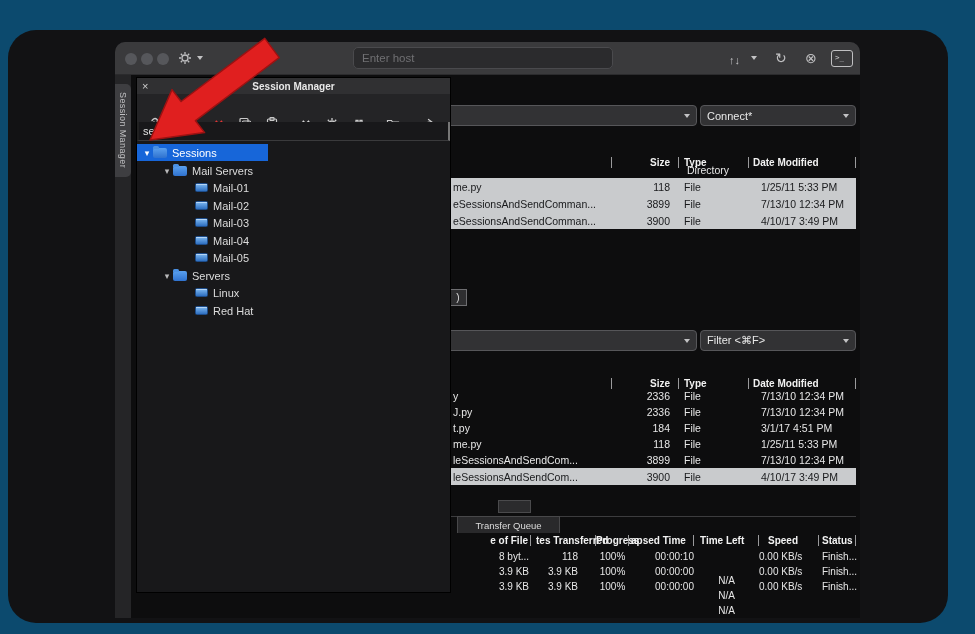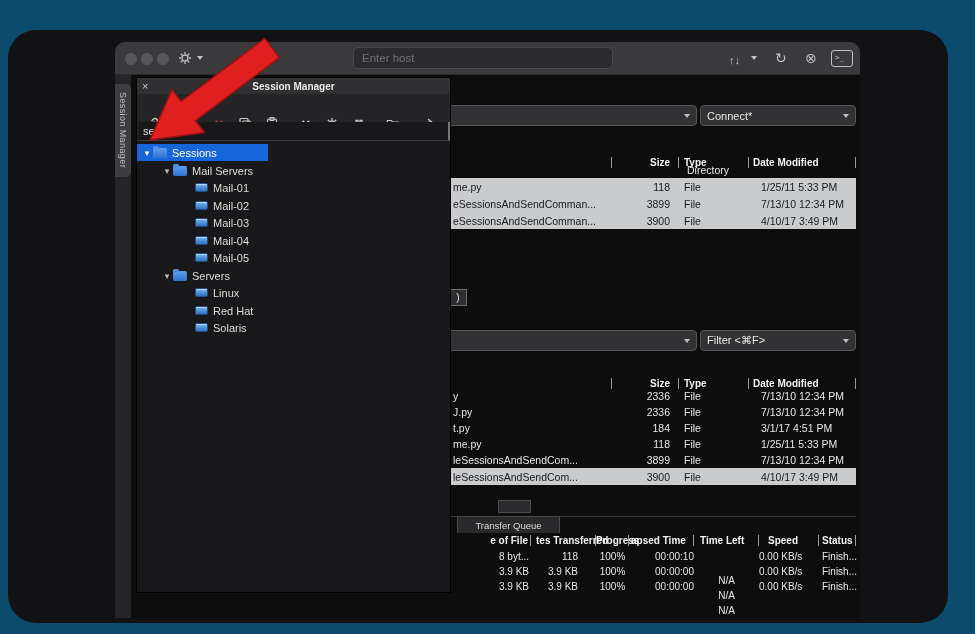--- a/index.html
+++ b/index.html
@@ -385,24 +385,20 @@
           <span>Servers</span>
         </div>
         <div class="tree-row lv2" style="top:143px">
           <span class="sess"></span>
           <span>Linux</span>
         </div>
         <div class="tree-row lv2" style="top:161px">
           <span class="sess"></span>
           <span>Red Hat</span>
         </div>
-        <div class="tree-row lv2" style="top:178px">
-          <span class="sess"></span>
-          <span>Solaris</span>
-        </div>
       </div>
     </div>
   </div>
 
   <svg class="arrow-svg" width="975" height="634" viewBox="0 0 975 634">
     <polygon points="264.8,38.4 181.1,101.5 172.0,89.6 150,140 204.6,132.6 195.5,120.7 279.2,57.6" fill="#e01f1f" stroke="#9c1212" stroke-width="1.5" stroke-linejoin="round"></polygon>
   </svg>
 </div>
 
 </body></html>

